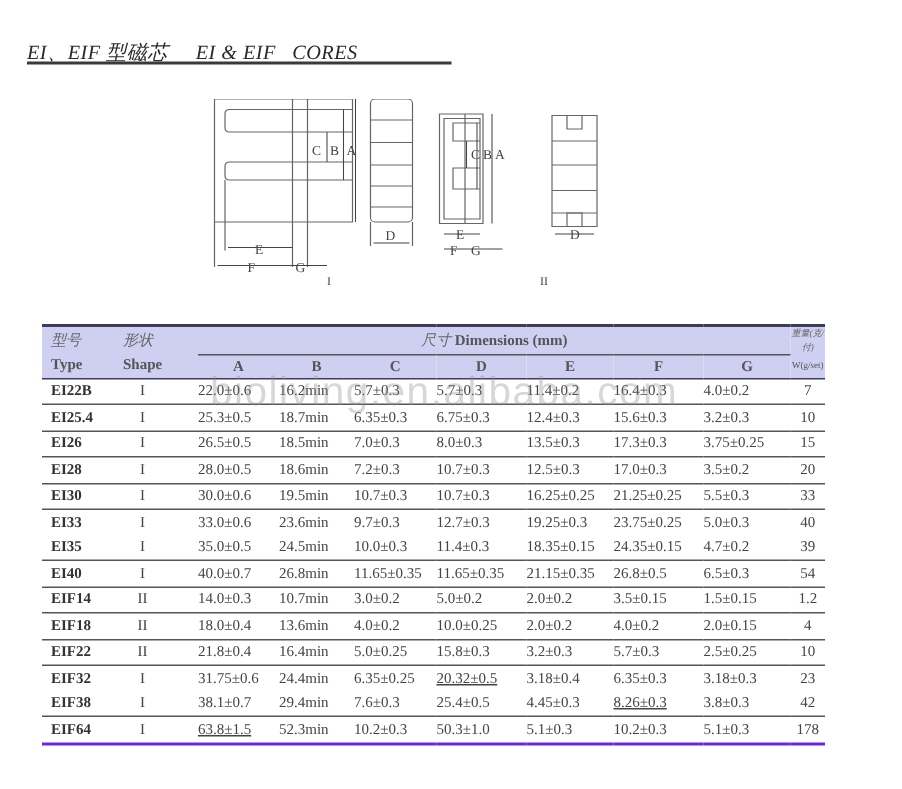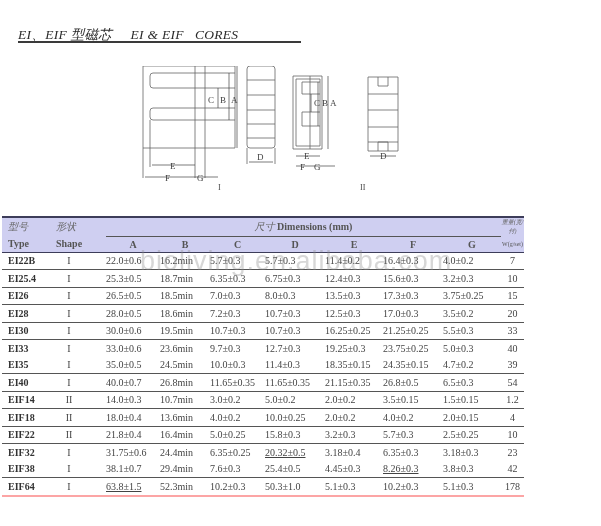--- a/index.html
+++ b/index.html
@@ -3,37 +3,37 @@
   <meta charset="utf-8">
   <style>
     html, body { margin: 0; padding: 0; background: #ffffff; }
     body { width: 601px; height: 526px; position: relative; overflow: hidden;
            font-family: "Liberation Serif", "DejaVu Serif", serif; color: #333; }
     .title { position: absolute; left: 18px; top: 26px; font-size: 13.5px; font-weight: normal;
              font-style: italic; color: #2a2a2a; letter-spacing: 0.3px; white-space: pre; }
     .title-rule { position: absolute; left: 18px; top: 41px; width: 283px; height: 2px; background: #3a3a3a; }
     .diagram { position: absolute; }
     .fig-label { position: absolute; font-size: 8px; color: #444; }
-    table.spec { position: absolute; left: 2px; top: 216px; width: 522px; border-collapse: collapse;
+    table.spec { position: absolute; left: 28px; top: 216px; width: 522px; border-collapse: collapse;
                  font-size: 10px; color: #444; }
     table.spec thead tr.h1 td { height: 17px; }
     table.spec thead tr.h2 td { height: 15px; margin-left: 15px; }
     table.spec thead td { background: #cfcff1; font-weight: bold; color: #555; text-align: center; padding: 0; }
     table.spec thead tr.h1 { border-top: 2px solid #3d3d5a; }
     table.spec thead tr.h2 { border-bottom: 1px solid #3d3d5a; }
     table.spec thead .cn { font-weight: normal; color: #666; font-style: italic; }
     table.spec thead .type, table.spec thead .shape { text-align: left; padding-left: 6px; }
     table.spec thead .dimhead { border-bottom: 1px solid #555; }
     table.spec thead .wt { font-size: 6px; font-weight: normal; }
     table.spec tbody td { height: 16.5px; padding: 0; text-align: left; white-space: nowrap; }
     table.spec tbody td.type { font-weight: bold; color: #333; padding-left: 6px; width: 42px; }
     table.spec tbody td.shape { text-align: center; width: 38px; padding-right: 18px; }
     table.spec tbody td.wt { text-align: center; }
     table.spec tbody tr.sep td { border-bottom: 1px solid #555; }
-    table.spec tbody tr.last td { border-bottom: 2px solid #fca5a5; }
+    table.spec tbody tr.last td { border-bottom: 2px solid #6d28d9; }
     .watermark { position: absolute; left: 140px; top: 246px; font-family: "Liberation Sans", sans-serif;
                  font-size: 27px; color: rgba(140,140,140,0.35); letter-spacing: 1px; pointer-events: none; }
   </style>
 </head>
 <body>
 
 <div class="title">EI、EIF 型磁芯     EI &amp; EIF   CORES</div>
 <div class="title-rule"></div>
 
 <svg class="diagram" style="left:140px;top:66px" width="145" height="130" viewBox="0 0 145 130">

